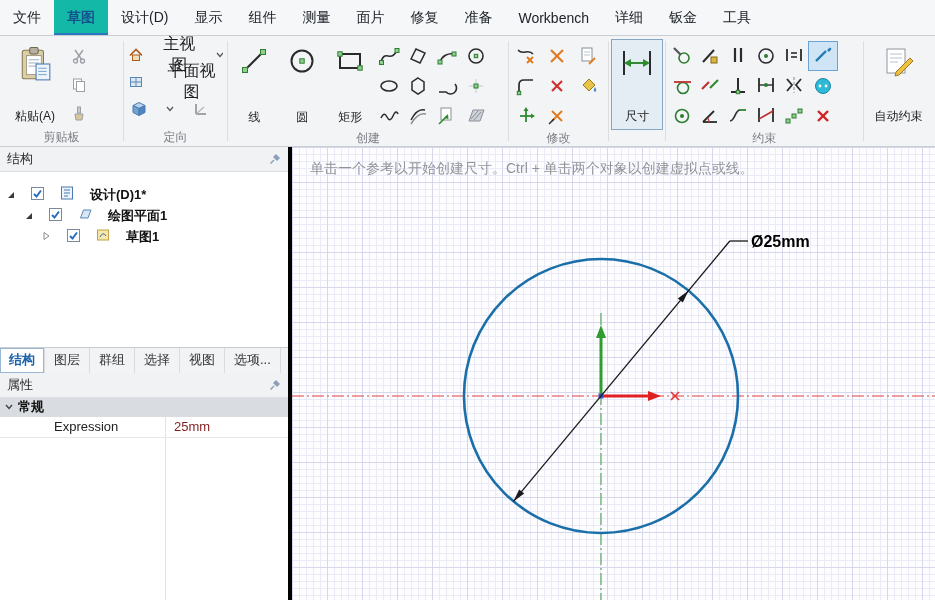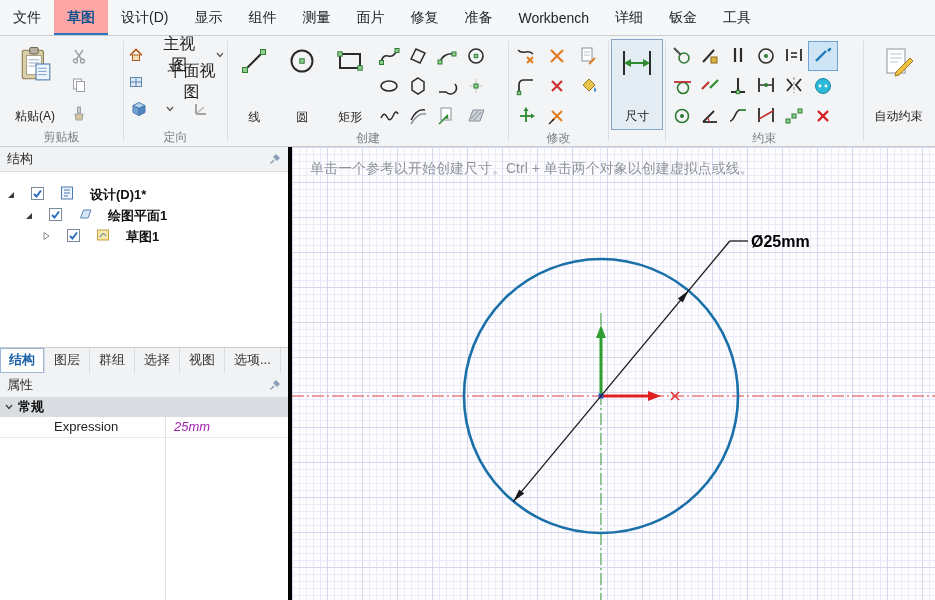--- a/index.html
+++ b/index.html
@@ -2,21 +2,21 @@
 <html><head>
 <meta charset="utf-8">
 <style>
   html,body{margin:0;padding:0;}
   body{width:935px;height:600px;overflow:hidden;font-family:"Liberation Sans","DejaVu Sans",sans-serif;background:#fff;-webkit-font-smoothing:antialiased;}
   .app{width:935px;height:600px;display:flex;flex-direction:column;}
 
   
   .tabbar{height:35px;min-height:35px;display:flex;align-items:stretch;background:#f5f7f9;border-bottom:1px solid #c9ced4;font-size:14px;color:#20242a;}
   .tab{display:flex;align-items:center;padding:0 13px;cursor:default;background:none;border:none;font:inherit;color:inherit;}
-  .tab.active{background:#fca5a5;color:#15538f;font-weight:bold;box-shadow:inset 0 -2px 0 #2a77c0;}
+  .tab.active{background:#14b8a6;color:#15538f;font-weight:bold;box-shadow:inset 0 -2px 0 #2a77c0;}
 
   
   .ribbon{height:110px;min-height:110px;display:flex;background:#f3f4f6;border-bottom:1px solid #c8cdd2;}
   .rgroup{display:flex;flex-direction:column;box-sizing:border-box;padding:3px 2px 1px;}
   .gcontent{flex:1;display:flex;align-items:flex-start;}
   .glabel{height:15px;line-height:15px;text-align:center;font-size:12px;color:#7b7f85;}
   .vsep{width:1px;background:#dcdee1;height:100px;align-self:center;}
   .bigbtn{display:flex;flex-direction:column;align-items:center;justify-content:space-between;padding:6px 2px 4px;border:1px solid transparent;background:none;font:inherit;font-size:12px;color:#222;width:52px;height:100%;box-sizing:border-box;cursor:default;}
   .bigbtn .blabel{white-space:nowrap;}
   .bigbtn.selected{background:#e4ecf4;border-color:#87a6c4;}
@@ -40,21 +40,21 @@
   .tree{flex:1;padding-top:12px;font-size:13px;font-weight:bold;color:#111;overflow:hidden;}
   .titem{display:flex;align-items:center;height:21px;gap:16px;}
   .lv0{padding-left:5px}.lv1{padding-left:23px}.lv2{padding-left:41px}
   .bottabs{height:25px;min-height:25px;display:flex;align-items:stretch;background:#f2f3f5;border-top:1px solid #c9cdd1;font-size:13px;color:#333;}
   .btab{display:flex;align-items:center;padding:0 9px;border-right:1px solid #d9dbde;background:none;border-top:none;border-left:none;border-bottom:none;font:inherit;color:#333;}
   .btab.active{background:#fff;color:#1b62a8;font-weight:bold;box-shadow:inset 0 0 0 1px #9ab7d3;}
   .psection{height:19px;min-height:19px;background:#d9dce0;display:flex;align-items:center;gap:4px;padding:0 4px;font-size:13px;font-weight:bold;color:#111;}
   .prow{height:20px;min-height:20px;display:flex;font-size:13px;background:#fff;border-bottom:1px solid #e8e8e8;}
   .prow.partial{flex:1;border-bottom:none;}
   .pkey{width:122px;min-width:122px;padding-left:10px;display:flex;align-items:center;border-right:1px solid #e2e2e2;color:#222;box-sizing:border-box;margin-left:44px;}
-  .pval{flex:1;padding-left:8px;display:flex;align-items:center;color:#a21caf;font-style:italic;}
+  .pval{flex:1;padding-left:8px;display:flex;align-items:center;color:#7f1d1d;}
 
   
   .canvas{flex:1;position:relative;overflow:hidden;background-color:#fdfdff;
     background-image:
       linear-gradient(to right,#d6d6ec 1px,transparent 1px),
       linear-gradient(to bottom,#d6d6ec 1px,transparent 1px),
       linear-gradient(to right,#ebebf7 1px,transparent 1px),
       linear-gradient(to bottom,#ebebf7 1px,transparent 1px);
     background-size:35px 35px,35px 35px,7px 7px,7px 7px;}
   .hint{position:absolute;left:18px;top:13px;font-size:14px;color:#8f9499;white-space:nowrap;z-index:2;}

